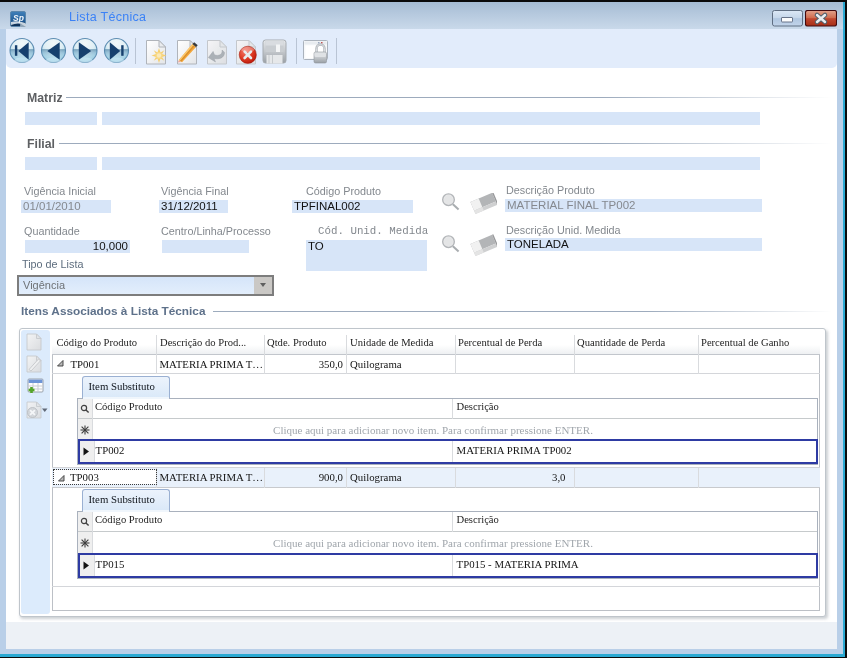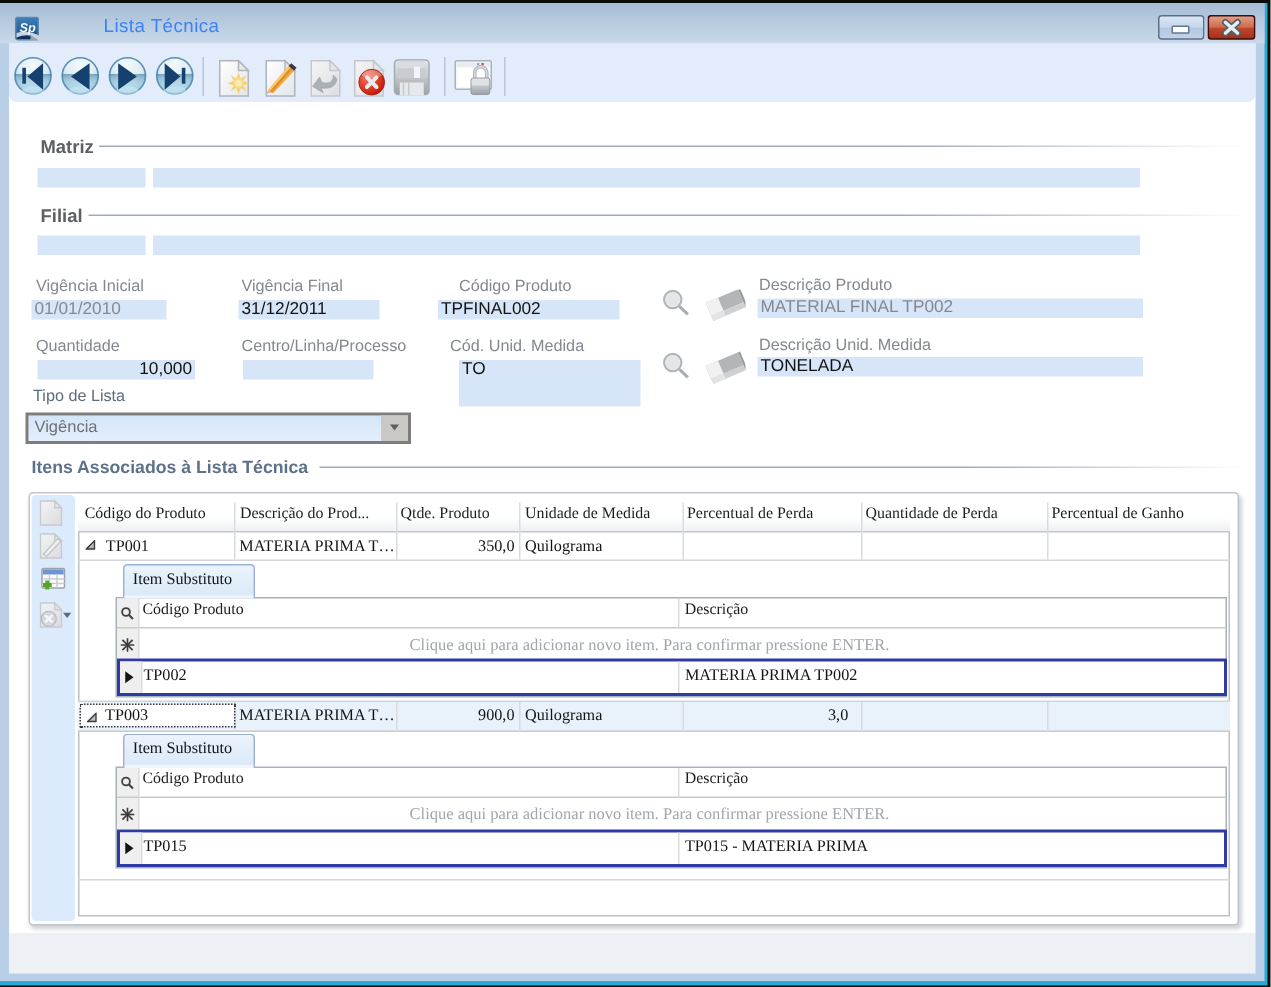--- a/index.html
+++ b/index.html
@@ -257,27 +257,27 @@
 <div class="abs glabel" style="left:27px;top:137px;">Filial</div>
 <div class="abs gline" style="left:59px;top:143px;width:773px;"></div>
 <div class="abs field" style="left:25px;top:157px;width:72px;height:13px;"></div>
 <div class="abs field" style="left:102px;top:157px;width:658px;height:13px;"></div>
 
 <div class="abs flabel" style="left:24px;top:185px;">Vigência Inicial</div>
 <div class="abs flabel" style="left:161px;top:185px;">Vigência Final</div>
 <div class="abs flabel" style="left:306px;top:185px;">Código Produto</div>
 <div class="abs flabel" style="left:506px;top:184px;">Descrição Produto</div>
 <div class="abs field fgray" style="left:21px;top:200px;width:90px;height:13px;padding-left:2px;">01/01/2010</div>
-<div class="abs field" style="left:159px;top:200px;width:94px;height:13px;padding-left:2px;">31/12/2011</div>
+<div class="abs field" style="left:159px;top:200px;width:69px;height:13px;padding-left:2px;">31/12/2011</div>
 <div class="abs field" style="left:292px;top:200px;width:121px;height:13px;padding-left:2px;">TPFINAL002</div>
 <div class="abs field fgray" style="left:505px;top:199px;width:257px;height:13px;padding-left:2px;">MATERIAL FINAL TP002</div>
 
 <div class="abs flabel" style="left:24px;top:225px;">Quantidade</div>
 <div class="abs flabel" style="left:161px;top:225px;">Centro/Linha/Processo</div>
-<div class="abs flabel" style="left:300px;top:225px;">Cód. Unid. Medida</div>
+<div class="abs flabel" style="left:318px;top:225px;font-family:Liberation Mono, monospace;">Cód. Unid. Medida</div>
 <div class="abs flabel" style="left:506px;top:224px;">Descrição Unid. Medida</div>
 <div class="abs field" style="left:25px;top:240px;width:105px;height:13px;text-align:right;padding-right:2px;">10,000</div>
 <div class="abs field" style="left:162px;top:240px;width:87px;height:13px;"></div>
 <div class="abs field" style="left:306px;top:240px;width:121px;height:31px;padding-left:2px;">TO</div>
 <div class="abs field" style="left:505px;top:238px;width:257px;height:13px;padding-left:2px;">TONELADA</div>
 
 <div id="lookups" class="abs" style="left:0;top:0;"></div>
 
 <div class="abs" style="left:22px;top:258px;font-size:10.8px;color:#5d6d7e;">Tipo de Lista</div>
 <div class="abs" id="combo" style="left:17px;top:274.5px;width:256.5px;height:21px;border:2px solid #7d7d7d;background:linear-gradient(#d5e5f9,#e3eefc);">

